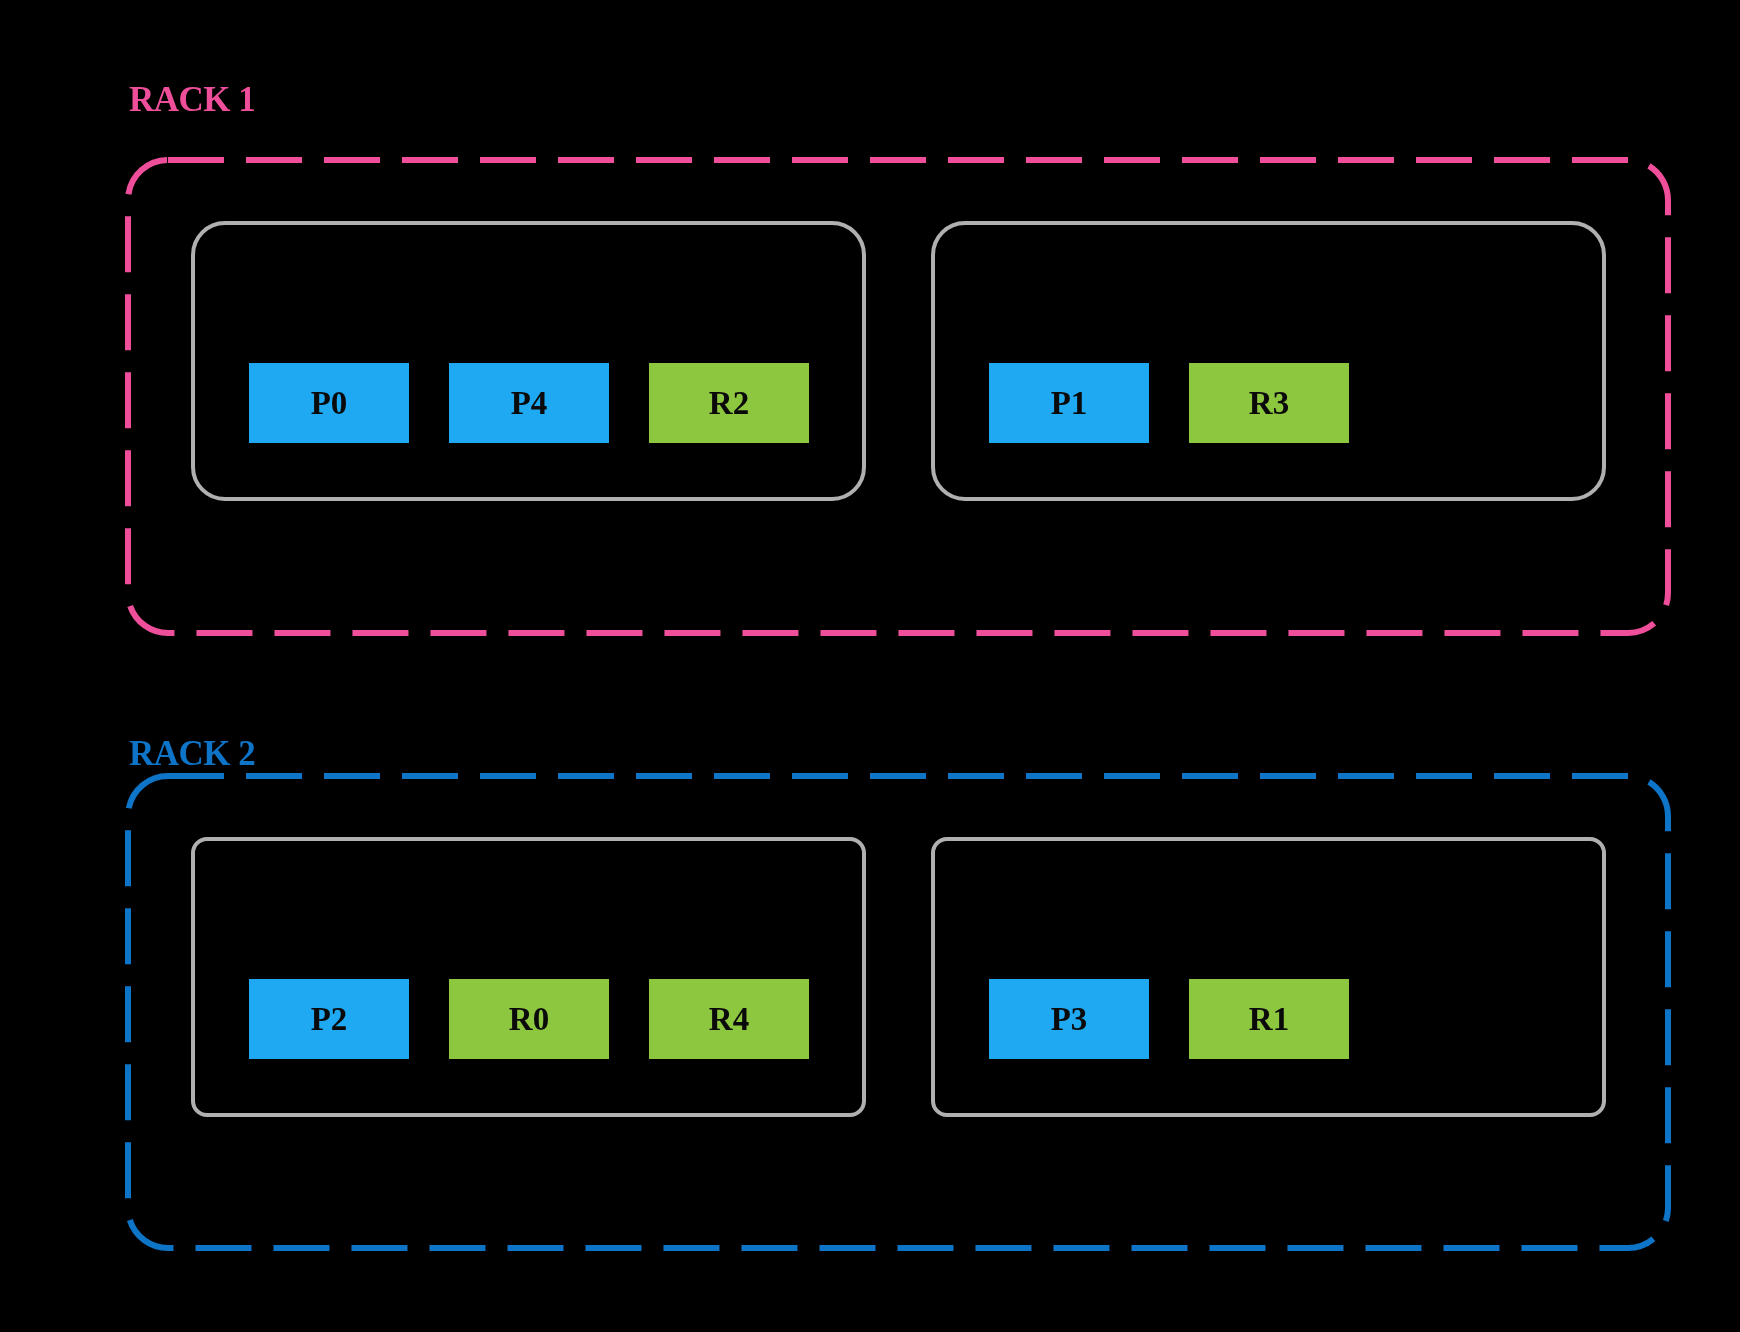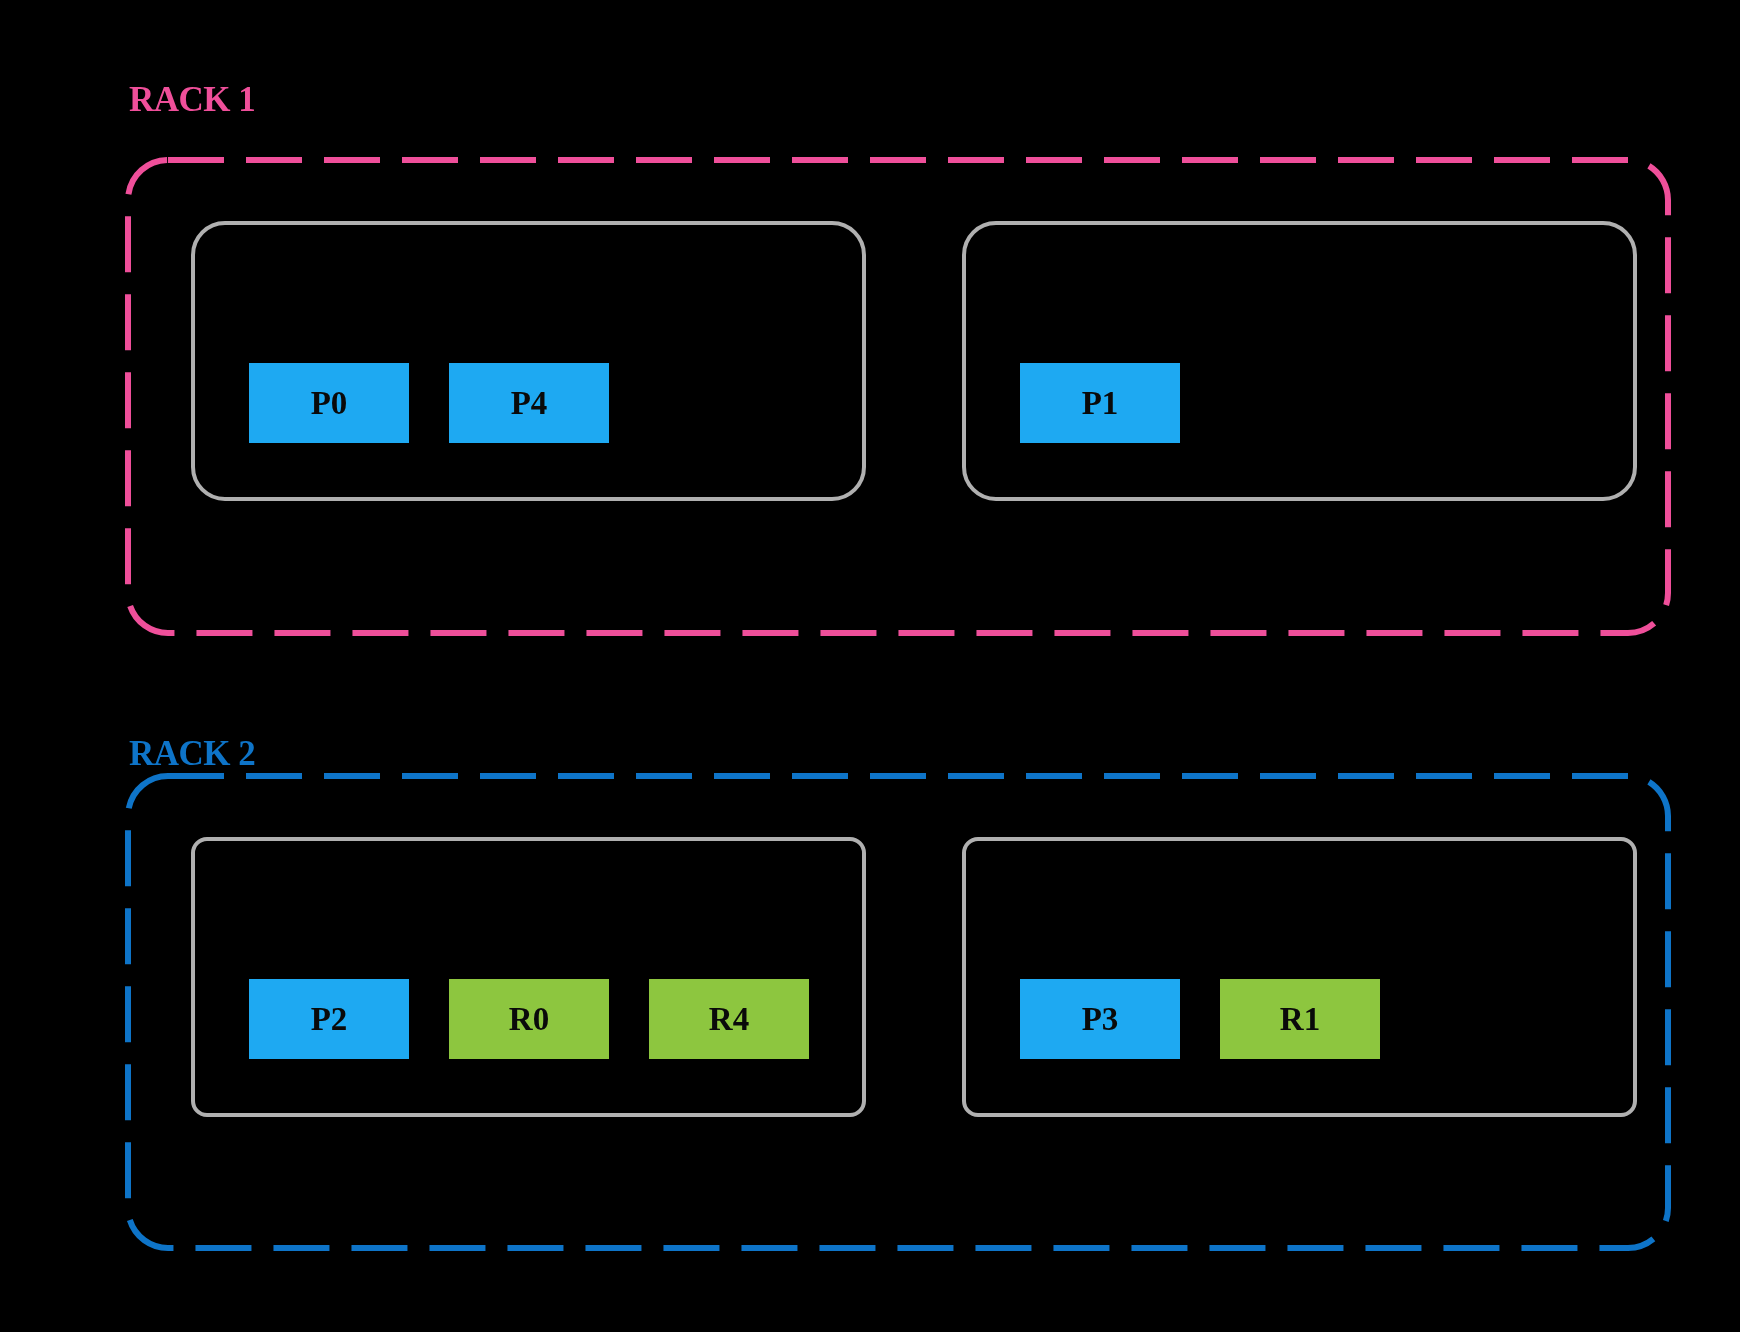--- a/index.html
+++ b/index.html
@@ -42,21 +42,21 @@
     width: 675px;
     height: 280px;
     border: 4px solid #b0b0b0;
     border-radius: 34px;
     background: transparent;
     box-sizing: border-box;
   }
   .rack1 .server { top: 221px; }
   .rack2 .server { top: 837px; border-radius: 16px; }
   .server.left  { left: 183px; padding-left: 16px; }
-  .server.right { left: 954px; }
+  .server.right { left: 923px; }
 
   .slot-row {
     position: absolute;
     left: 54px;
     top: 138px;
     display: flex;
     gap: 40px;
   }
   .slot {
     width: 160px;
@@ -80,26 +80,28 @@
     <div class="rack-label">RACK 1</div>
 
     <svg class="rack-border" viewBox="0 0 1546 479" width="1546" height="479" aria-hidden="true">
       <rect x="3" y="3" width="1540" height="473" rx="40" ry="40" fill="none" stroke="currentColor" stroke-width="6" stroke-dasharray="56 22"></rect>
     </svg>
 
     <div class="server left">
       <div class="slot-row">
         <div class="slot" data-color="blue">P0</div>
         <div class="slot" data-color="blue">P4</div>
+        <div class="slot" data-color="green">R2</div>
       </div>
     </div>
 
     <div class="server right">
       <div class="slot-row">
         <div class="slot" data-color="blue">P1</div>
+        <div class="slot" data-color="green">R3</div>
       </div>
     </div>
   </div>
 
   <div class="rack rack2">
     <div class="rack-label">RACK 2</div>
 
     <svg class="rack-border" viewBox="0 0 1546 478" width="1546" height="478" aria-hidden="true">
       <rect x="3" y="3" width="1540" height="472" rx="40" ry="40" fill="none" stroke="currentColor" stroke-width="6" stroke-dasharray="56 22"></rect>
     </svg>

